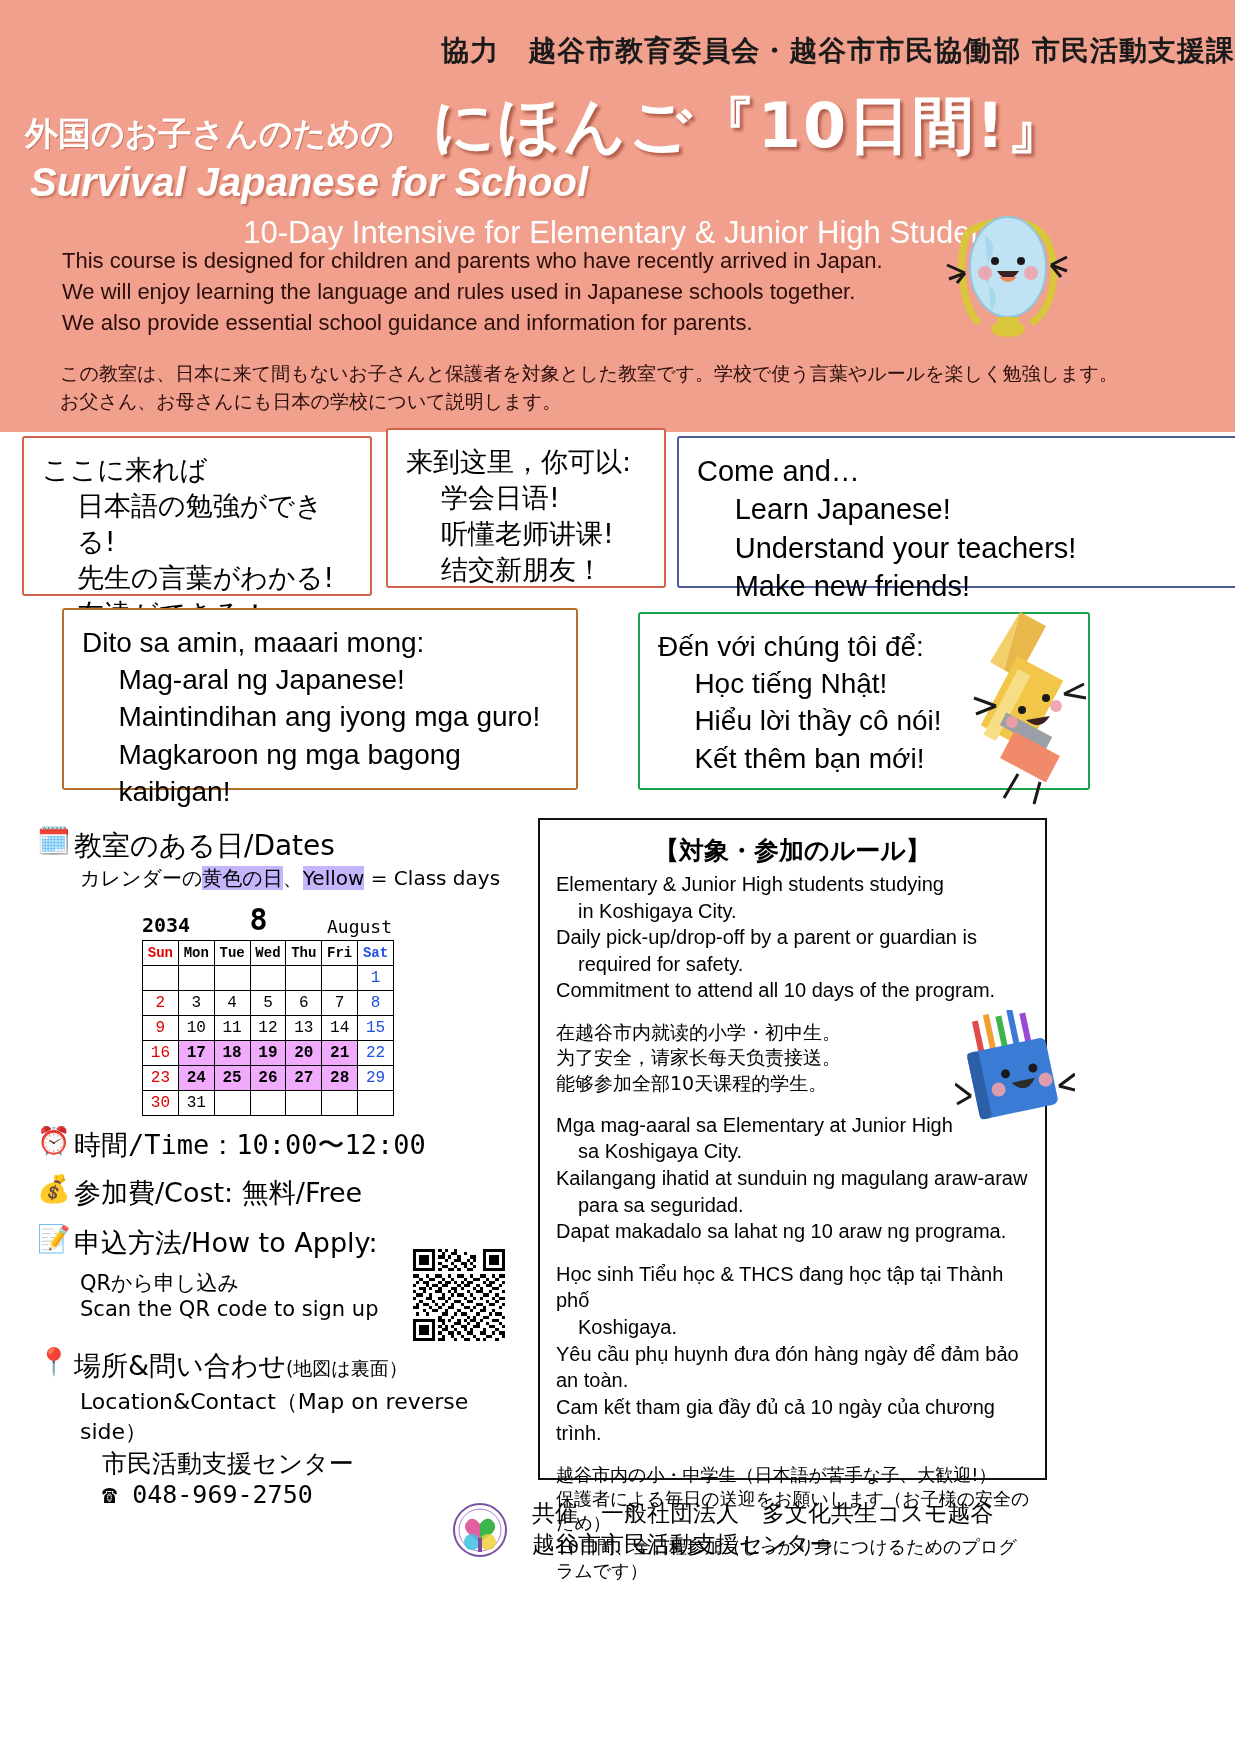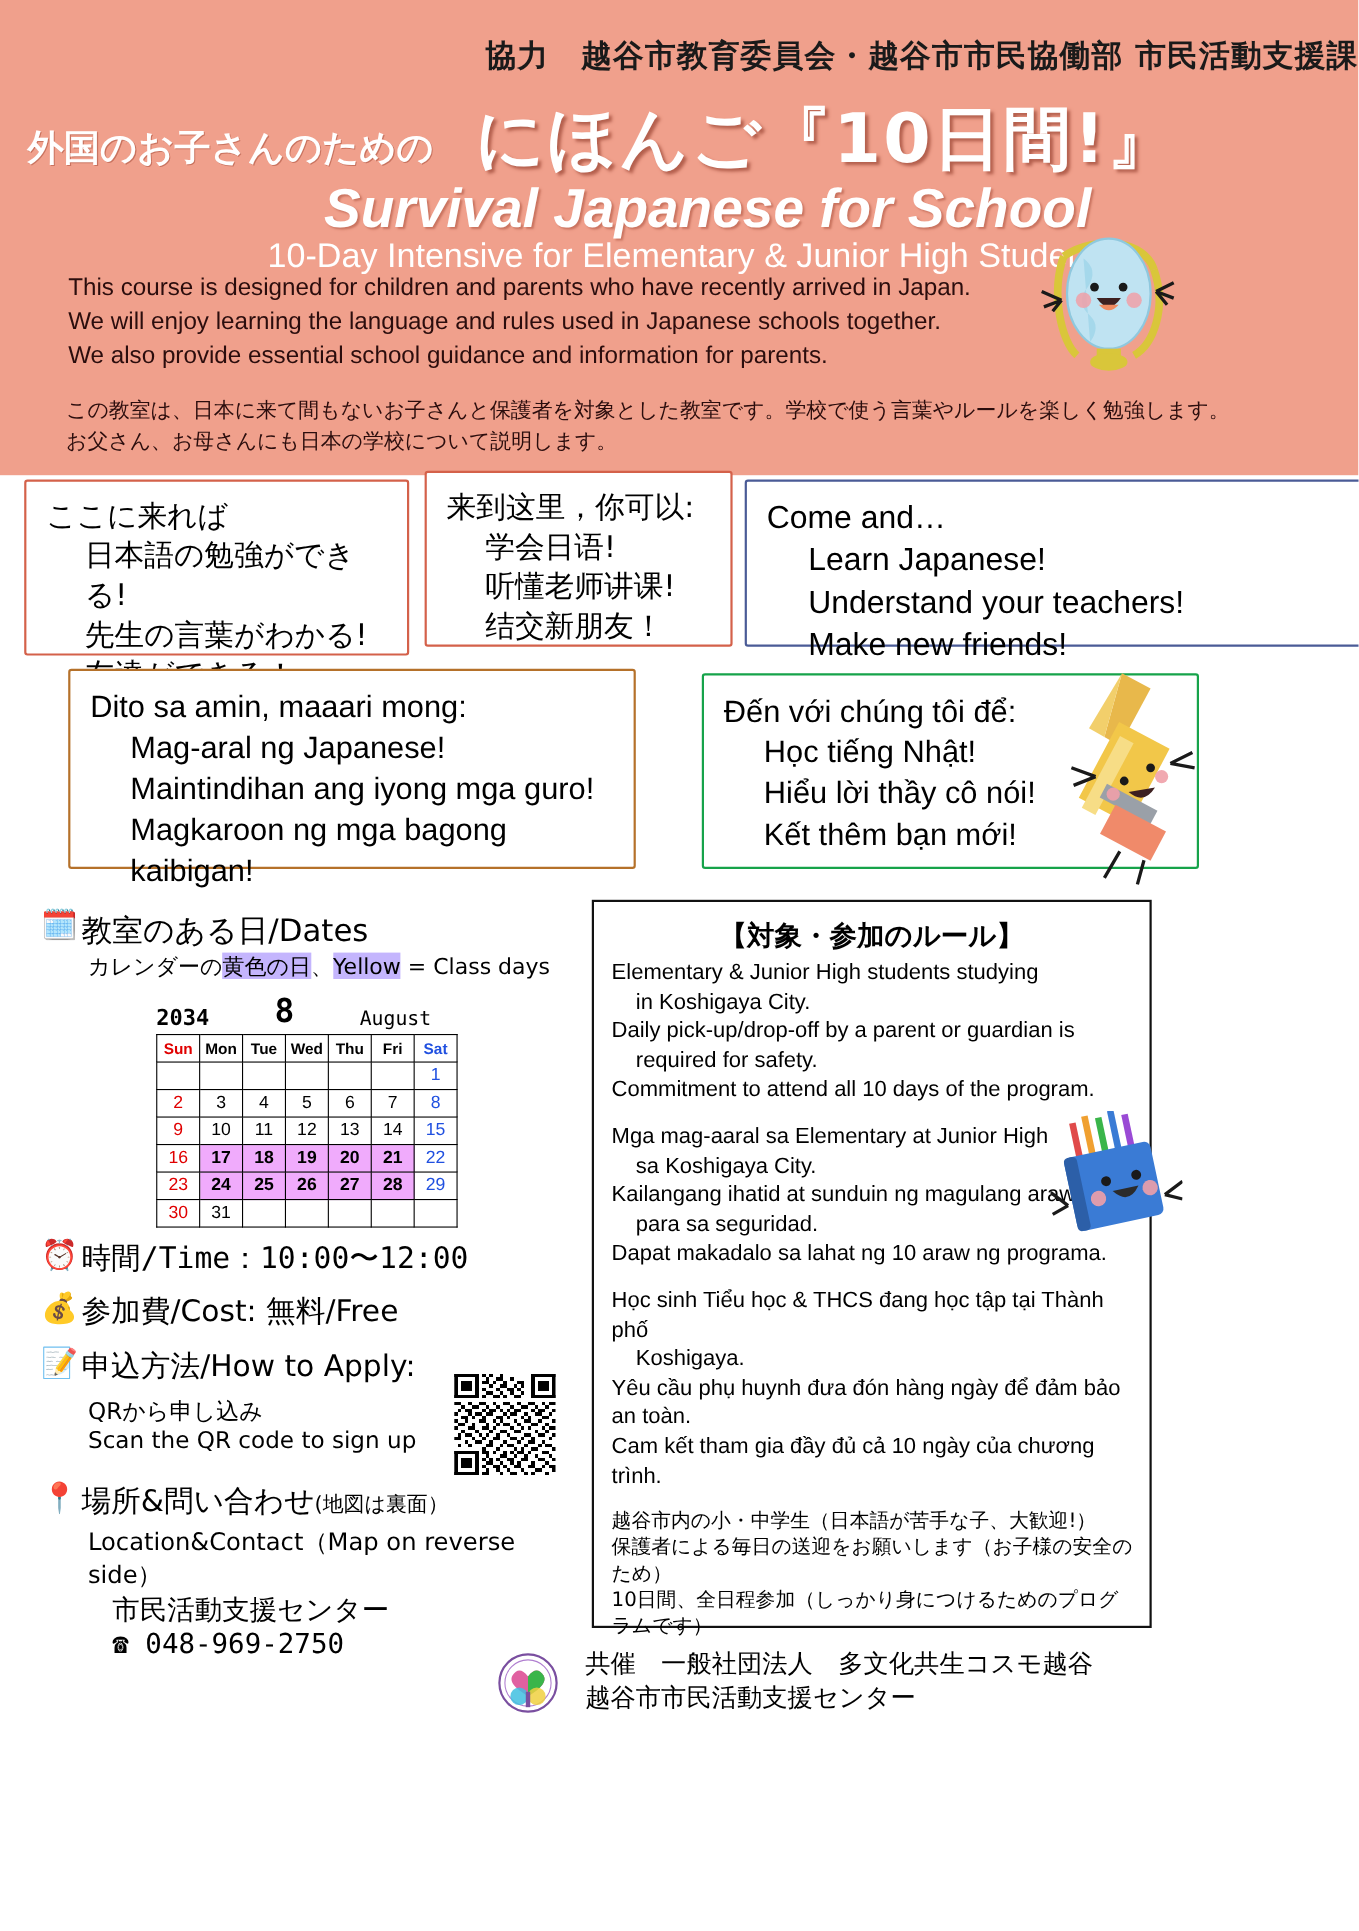--- a/index.html
+++ b/index.html
@@ -40,25 +40,25 @@
     position:absolute; left:432px; top:-8px;
     font-family:"DejaVu Sans", sans-serif;
     font-weight:bold;
     font-size:62px;
     color:#ffffff;
     text-shadow:3px 3px 3px #b35f4d;
     letter-spacing:2px;
   }
   .title-en {
     position:absolute; left:0; top:160px; width:992px;
-    text-align:right;
+    text-align:left;
     font-family:"Liberation Sans", sans-serif;
     font-style:italic;
     font-weight:bold;
-    font-size:50px;
+    font-size:40px;
     color:#ffffff;
     text-shadow:2px 2px 2px #c9735f;
     padding-left:30px;
   }
   .title-sub {
     position:absolute; left:0; top:215px; width:1235px;
     text-align:center;
     font-family:"Liberation Sans", sans-serif;
     font-size:31px;
     color:#ffffff;
@@ -113,22 +113,22 @@
   .subnote { margin-left:46px; font-size:20px; font-family:"DejaVu Sans", sans-serif; }
   .hl { background:#c4b5fd; }
 
   
   .calwrap { margin:10px 0 4px 108px; width:250px; }
   .cal-head { display:flex; align-items:flex-end; justify-content:space-between;
               font-family:"DejaVu Sans Mono", monospace; margin-bottom:3px; }
   .cal-year { font-size:20px; font-weight:bold; }
   .cal-month { font-size:30px; font-weight:bold; }
   .cal-mname { font-size:18px; }
-  table.cal { border-collapse:collapse; width:274px;
-              font-family:Liberation Sans, sans-serif; }
+  table.cal { border-collapse:collapse; width:252px;
+              font-family:Liberation Mono, monospace; }
   table.cal th, table.cal td {
     border:1px solid #000; width:35.7px; height:25px;
     text-align:center; font-size:16px; padding:0;
   }
   table.cal th { font-size:14px; font-weight:bold; }
   .sun { color:#e00000; }
   .sat { color:#2050e0; }
   .ycell { background:#f0abfc; font-weight:bold; }
 
   .timeline { font-family:"DejaVu Sans Mono", monospace; font-size:27px; }
@@ -577,20 +577,25 @@
 <div class="rpanel">
   <div class="rpanel-title">【対象・参加のルール】</div>
   <div class="rp-body">
     <div class="rp-p">
       <div>Elementary &amp; Junior High students studying</div>
       <div class="rp-ind"> in Koshigaya City.</div>
       <div>Daily pick-up/drop-off by a parent or guardian is</div>
       <div class="rp-ind"> required for safety.</div>
       <div>Commitment to attend all 10 days of the program.</div>
     </div>
+    <div class="rp-p cjkp">
+      <div>在越谷市内就读的小学・初中生。</div>
+      <div>为了安全，请家长每天负责接送。</div>
+      <div>能够参加全部10天课程的学生。</div>
+    </div>
     <div class="rp-p">
       <div>Mga mag-aaral sa Elementary at Junior High</div>
       <div class="rp-ind"> sa Koshigaya City.</div>
       <div>Kailangang ihatid at sunduin ng magulang araw-araw</div>
       <div class="rp-ind"> para sa seguridad.</div>
       <div>Dapat makadalo sa lahat ng 10 araw ng programa.</div>
     </div>
     <div class="rp-p">
       <div>Học sinh Tiểu học &amp; THCS đang học tập tại Thành phố</div>
       <div class="rp-ind"> Koshigaya.</div>

